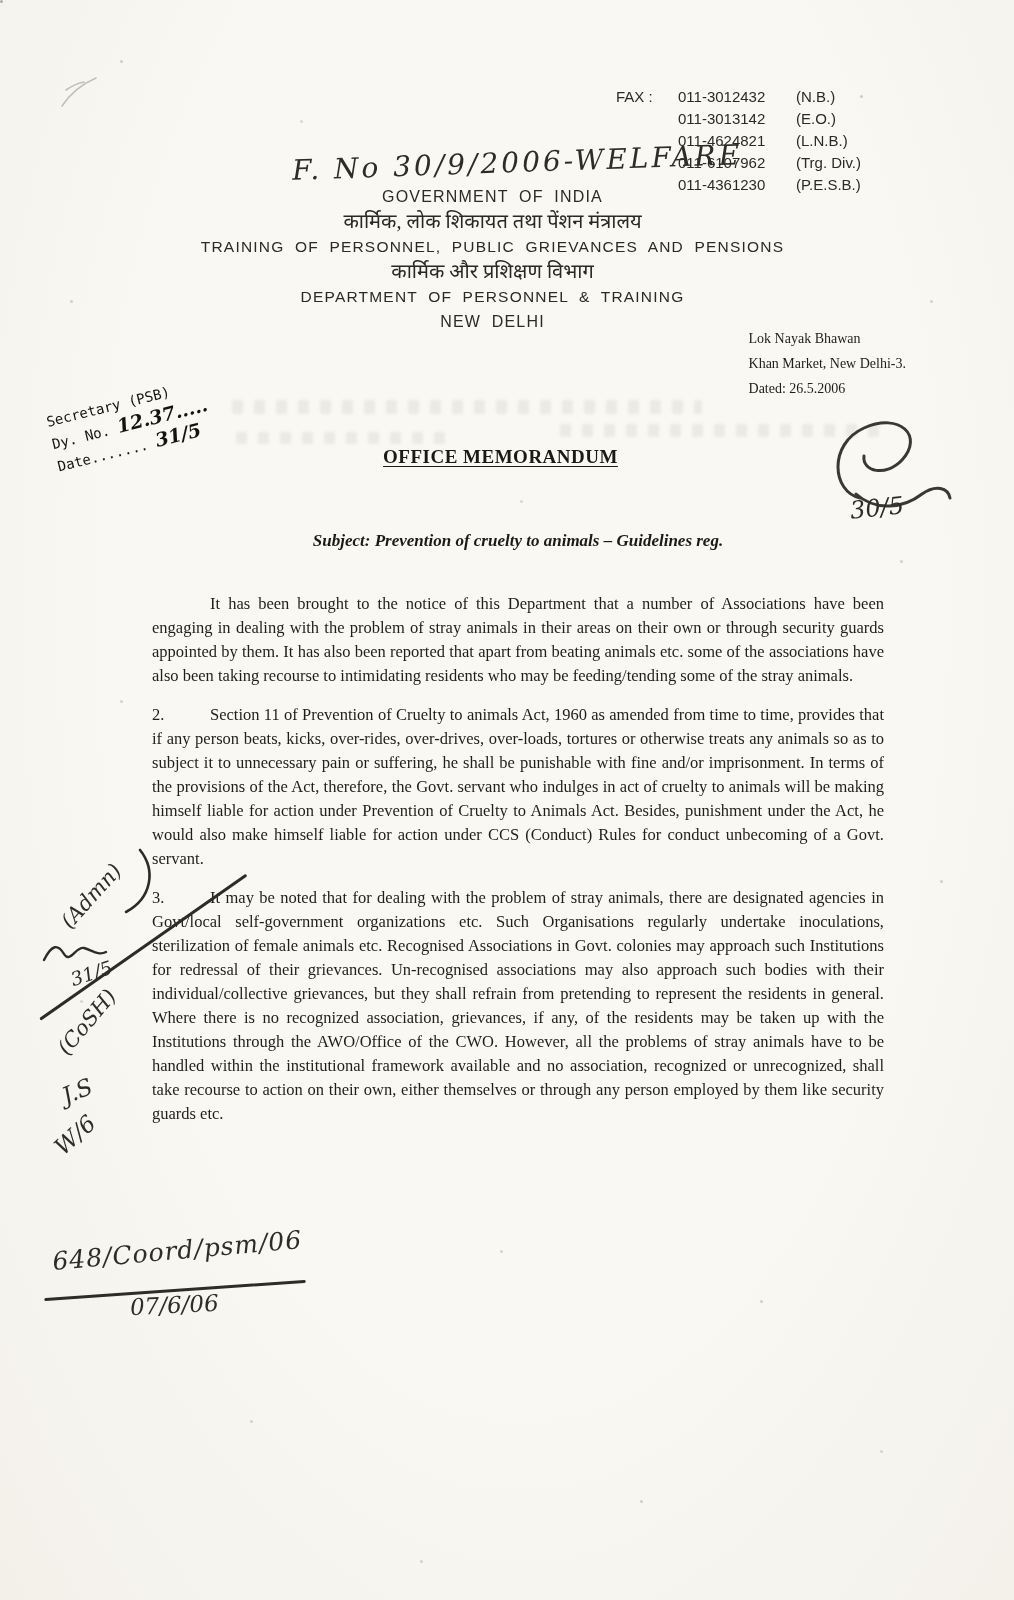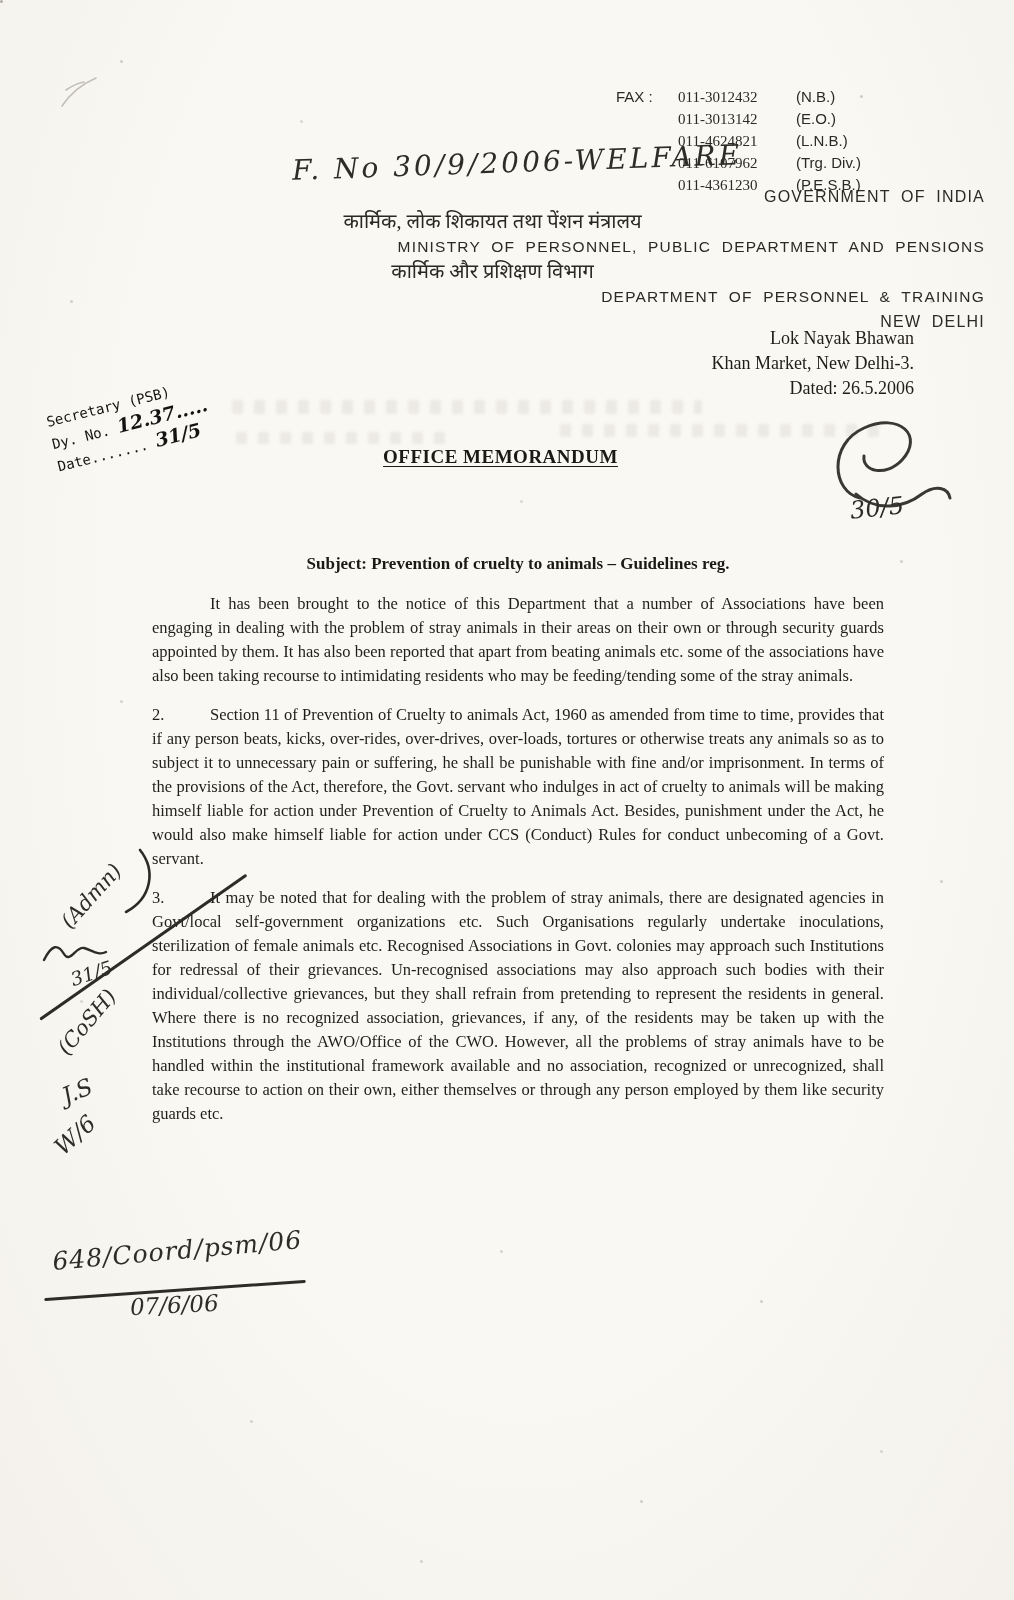--- a/index.html
+++ b/index.html
@@ -16,47 +16,47 @@
   }
   
   .fax{
     position:absolute;left:616px;top:86px;
     font-family:"Liberation Sans", sans-serif;
     font-size:15px;line-height:22px;color:#2c2a26;
     white-space:nowrap;
   }
   .fax-row{display:flex;}
   .fax-label{width:62px;}
-  .fax-number{width:112px;font-family:Liberation Serif, serif;}
+  .fax-number{width:112px;}
   .fax-office{padding-left:6px;}
   
   .hw{
     font-family:"DejaVu Serif", serif;
     font-style:italic;color:#2e2c28;
     white-space:nowrap;
   }
   .hw-fileno{
     position:absolute;left:292px;top:146px;
     font-size:28px;letter-spacing:3px;transform:rotate(-2deg);
   }
   
   .letterhead{
     position:absolute;left:0;top:184px;width:985px;
     text-align:center;
   }
   .lh-hi{font-size:20px;line-height:25px;color:#2a2824;}
   .lh-en{
     font-family:"Liberation Sans", sans-serif;
-    font-size:16px;line-height:25px;letter-spacing:1.2px;word-spacing:5px;color:#2c2a26;text-align:right;
+    font-size:16px;line-height:25px;letter-spacing:1.2px;word-spacing:5px;color:#2c2a26;
   }
   .lh-en.small{font-size:15.5px;}
   
   .addr{
-    position:absolute;right:128px;top:326px;
-    text-align:right;font-size:18px;line-height:25px;color:#1f1d19;
+    position:absolute;right:136px;top:326px;
+    text-align:left;font-size:14px;line-height:25px;color:#1f1d19;
   }
   
   .stamp{
     position:absolute;left:50px;top:392px;
     transform:rotate(-14deg);
     font-family:"DejaVu Sans Mono", monospace;
     font-size:14px;line-height:21px;color:#141311;
     white-space:nowrap;
   }
   .stamp .hw-val{font-family:"DejaVu Serif", serif;font-style:italic;font-weight:bold;font-size:19px;}
@@ -66,22 +66,22 @@
     background:repeating-linear-gradient(90deg, rgba(125,120,110,.20) 0 11px, rgba(0,0,0,0) 11px 22px);
   }
   
   .memo-title{
     position:absolute;left:8px;top:446px;width:985px;
     text-align:center;font-size:19px;font-weight:bold;
     letter-spacing:.5px;color:#1c1a16;
   }
   .memo-title span{text-decoration:underline;text-underline-offset:3px;}
   .subject{
-    position:absolute;left:152px;top:554px;width:732px;
-    text-align:center;font-size:17px;font-weight:bold;color:#1c1a16;
+    position:absolute;left:152px;top:531px;width:732px;
+    text-align:center;font-size:17px;font-weight:bold;color:#1c1a16;font-style:italic;
   }
   .bodytext{
     position:absolute;left:152px;top:592px;width:732px;
     font-size:16.5px;line-height:24px;text-align:justify;color:#201e1a;
   }
   .bodytext p{margin:0 0 15px 0;text-indent:58px;position:relative;}
   .bodytext .pnum{position:absolute;left:0;top:0;text-indent:0;}
   
   .sig-flourish{position:absolute;left:826px;top:414px;}
   .sig-date{position:absolute;left:850px;top:494px;font-size:24px;transform:rotate(-6deg);}
@@ -157,21 +157,21 @@
       <span class="fax-number">011-4361230</span>
       <span class="fax-office">(P.E.S.B.)</span>
     </div>
   </div>
 
   <div class="hw hw-fileno">F. No 30/9/2006-WELFARE</div>
 
   <div class="letterhead">
     <div class="lh-en">GOVERNMENT OF INDIA</div>
     <div class="lh-hi">कार्मिक, लोक शिकायत तथा पेंशन मंत्रालय</div>
-    <div class="lh-en small">MINISTRY OF PERSONNEL, PUBLIC DEPARTMENT AND PENSIONS</div>
+    <div class="lh-en small">TRAINING OF PERSONNEL, PUBLIC GRIEVANCES AND PENSIONS</div>
     <div class="lh-hi">कार्मिक और प्रशिक्षण विभाग</div>
     <div class="lh-en small">DEPARTMENT OF PERSONNEL &amp; TRAINING</div>
     <div class="lh-en">NEW DELHI</div>
   </div>
 
   <div class="addr">
     <div>Lok Nayak Bhawan</div>
     <div>Khan Market, New Delhi-3.</div>
     <div>Dated: 26.5.2006</div>
   </div>

